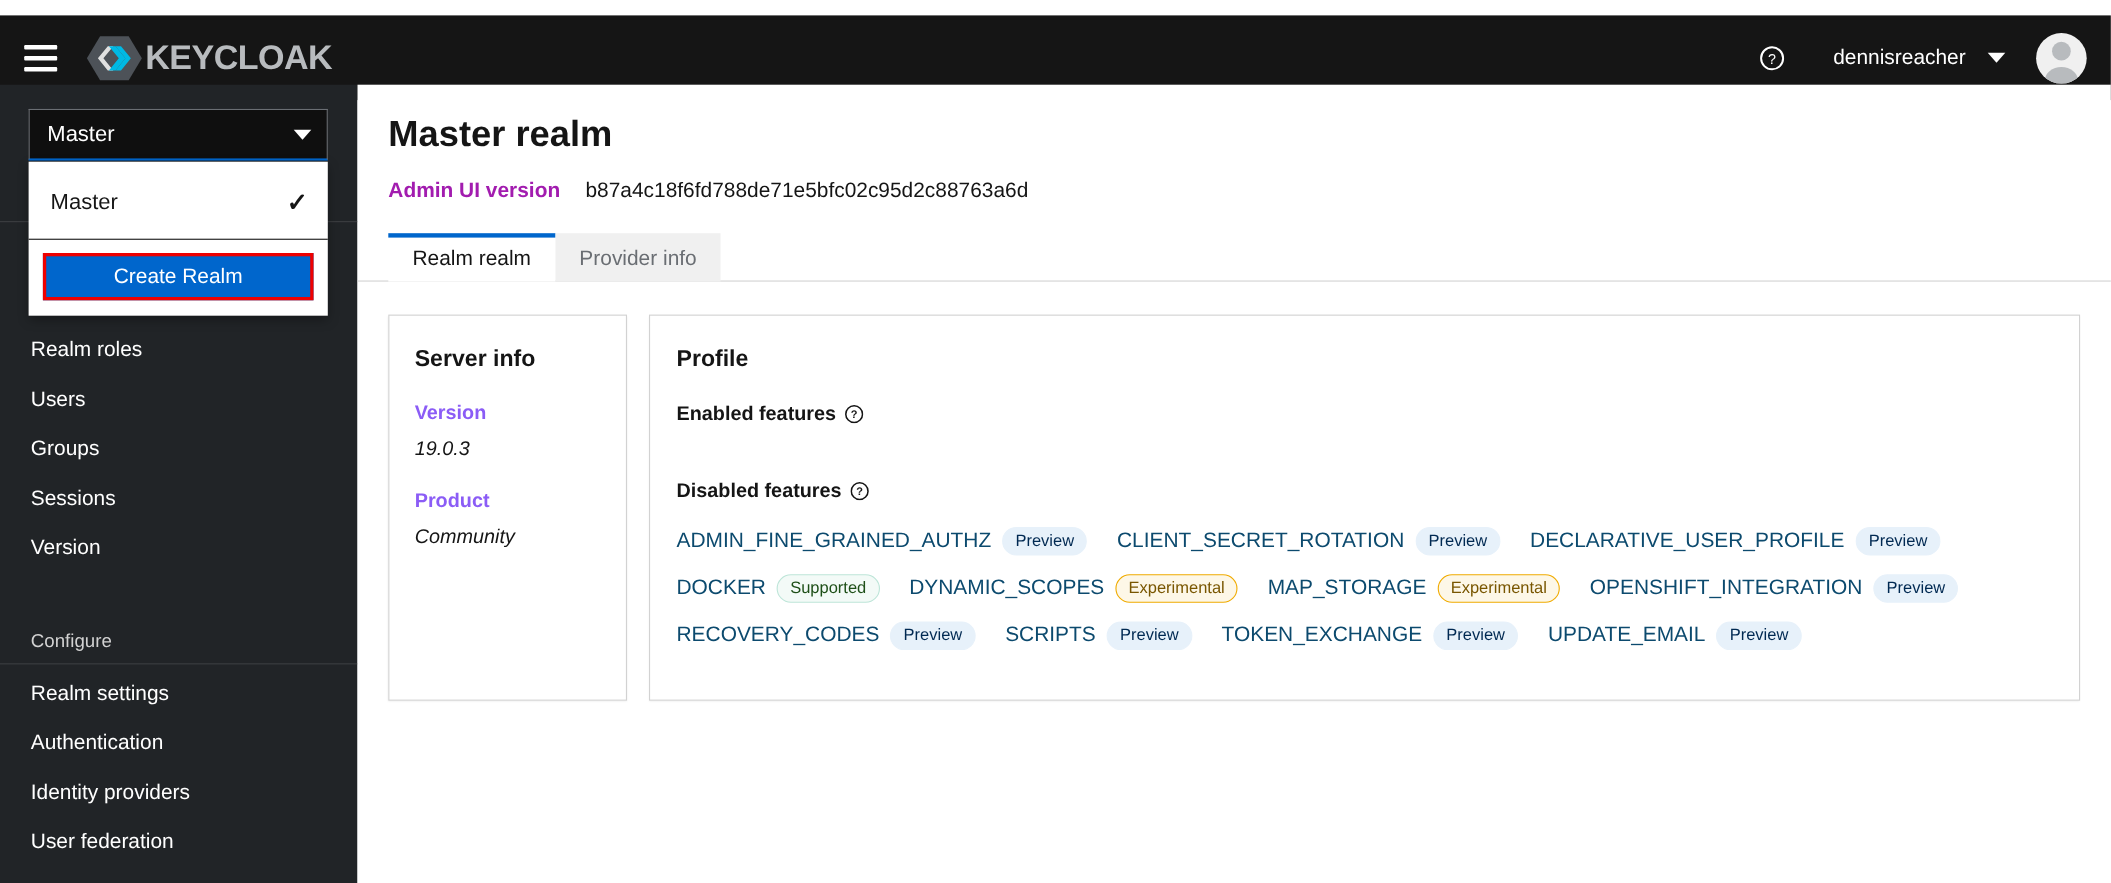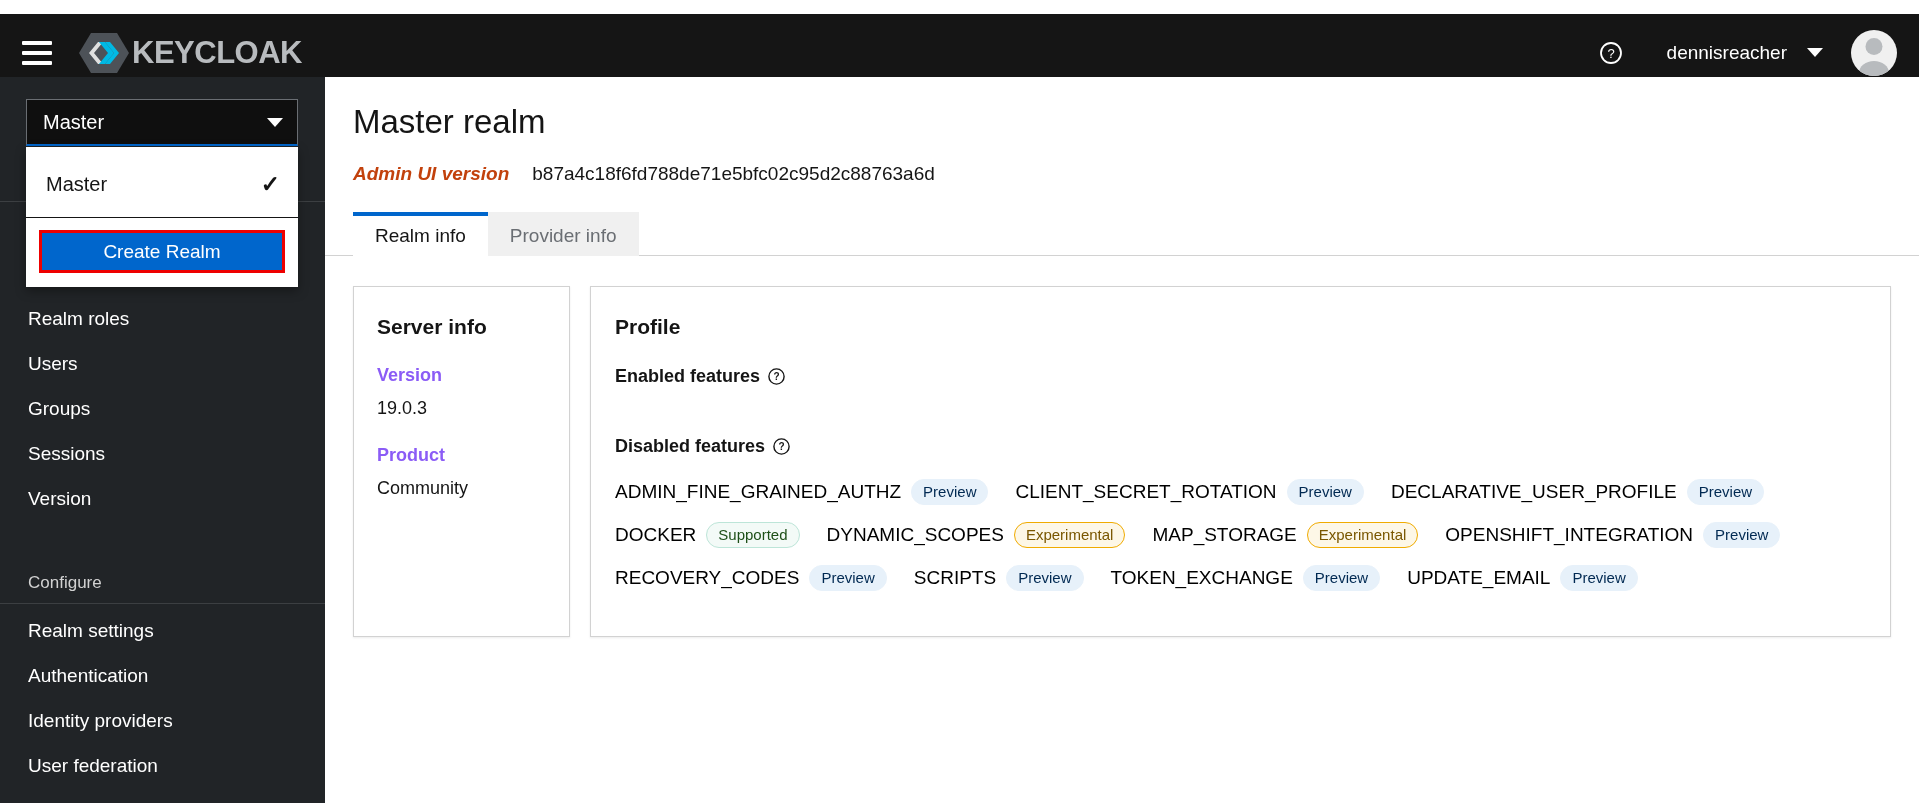--- a/index.html
+++ b/index.html
@@ -110,23 +110,23 @@
   }
   .nav-divider { height: 1px; background: #3c3f42; margin: 4px 0; }
   .nav-spacer { height: 32px; }
 
   
   .main {
     position: absolute; top: 77px; left: 325px;
     width: 1594px; height: 726px; background: #fff;
   }
   .page-header { padding: 26px 0 0 28px; }
-  .page-title { font-size: 33px; font-weight: normal; color: #151515; }
+  .page-title { font-size: 33px; font-weight: bold; color: #151515; }
   .version-line { margin-top: 22px; display: flex; align-items: baseline; font-size: 19px; }
-  .version-label { font-weight: bold; color: #c2410c; font-style: italic; }
+  .version-label { font-weight: bold; color: #a21caf; }
   .version-value { margin-left: 23px; color: #151515; }
 
   .tabs { margin-top: 27px; padding-left: 28px; display: flex; position: relative; }
   .tabs::after {
     content: ""; position: absolute; left: 0; right: 0; bottom: 0;
     height: 1px; background: #d2d2d2;
   }
   .tab {
     height: 44px; padding: 0 22px; display: flex; align-items: center;
     font-size: 19px; cursor: pointer; position: relative; z-index: 2;
@@ -136,34 +136,34 @@
 
   .cards { display: flex; padding: 30px 28px 0 28px; gap: 20px; align-items: stretch; }
   .card {
     background: #fff; border: 1px solid #d2d2d2;
     box-shadow: 0 1px 2px rgba(3,3,3,.08);
   }
   .card-server { width: 217px; padding: 28px 0 0 23px; }
   .card-profile { flex: 1; padding: 28px 0 28px 24px; }
   .card-title { font-size: 21px; font-weight: bold; color: #151515; }
   .kv-label { font-size: 18px; font-weight: bold; color: #8b5cf6; margin-top: 26px; }
-  .kv-value { font-size: 18px; color: #151515; margin-top: 12px; }
+  .kv-value { font-size: 18px; color: #151515; margin-top: 12px; font-style: italic; }
 
   .feature-group-label {
     display: flex; align-items: center; font-size: 18px; font-weight: bold;
     color: #151515; margin-top: 27px;
   }
   .help-inline {
     width: 17px; height: 17px; margin-left: 8px; display: inline-flex;
     align-items: center; justify-content: center; cursor: pointer;
   }
   .feature-rows { margin-top: 22px; }
   .feature-row { display: flex; flex-wrap: wrap; align-items: center; margin-bottom: 17px; }
   .feature-item { display: flex; align-items: center; margin-right: 27px; }
-  .feature-name { font-size: 19px; color: #000000; }
+  .feature-name { font-size: 19px; color: #0c4a6e; }
   .badge {
     margin-left: 10px; padding: 2px 11px 3px 11px; border-radius: 30px;
     font-size: 15px; line-height: 19px; white-space: nowrap;
   }
   .badge-preview { background: #e7f1fa; color: #002952; border: 1px solid #e7f1fa; }
   .badge-supported { background: #f3faf7; color: #1e4f18; border: 1px solid #bde5d8; }
   .badge-experimental { background: #fdf7e7; color: #795600; border: 1px solid #f0ab00; }
 </style>
 </head>
 <body>
@@ -244,21 +244,21 @@
   <div class="main">
     <div class="page-header">
       <div class="page-title">Master realm</div>
       <div class="version-line">
         <span class="version-label">Admin UI version</span>
         <span class="version-value">b87a4c18f6fd788de71e5bfc02c95d2c88763a6d</span>
       </div>
     </div>
 
     <div class="tabs">
-      <div class="tab active">Realm info</div>
+      <div class="tab active">Realm realm</div>
       <div class="tab inactive">Provider info</div>
     </div>
 
     <div class="cards">
 
       <div class="card card-server">
         <div class="card-title">Server info</div>
         <div class="kv-label">Version</div>
         <div class="kv-value">19.0.3</div>
         <div class="kv-label">Product</div>

